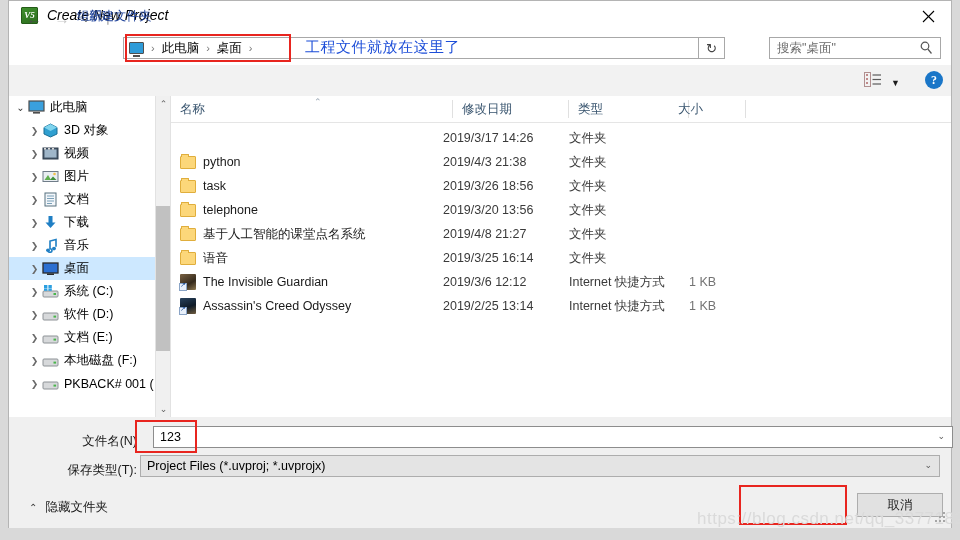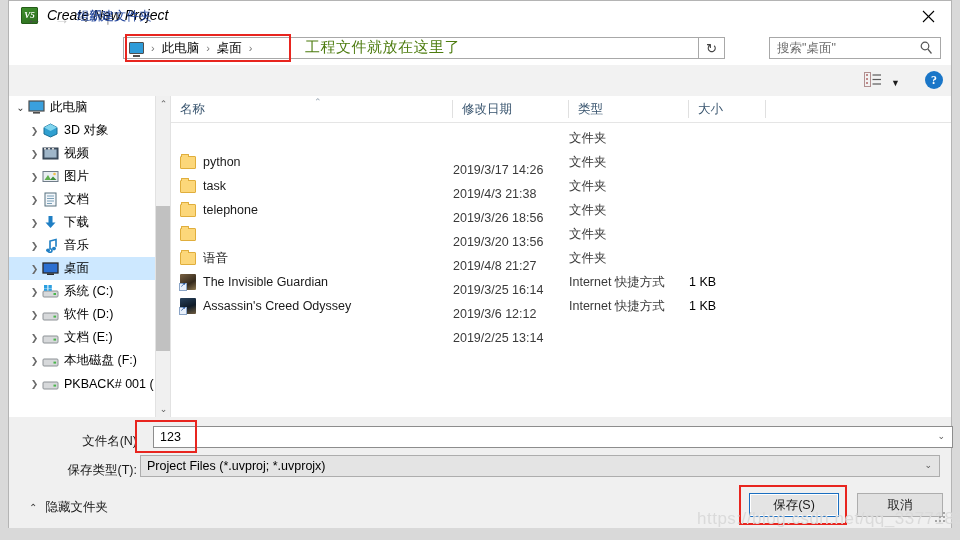--- a/index.html
+++ b/index.html
@@ -55,21 +55,21 @@
   .crumb-monitor::after{
     content:"";position:absolute;left:3px;top:12px;width:7px;height:2px;background:#4f4f4f;
   }
   .crumb-sep{color:#767676;font-size:11px;margin:0 7px;}
   .crumb-text{font-size:12.5px;color:#000;}
   .crumb-red{
     position:absolute;left:116px;top:33px;width:166px;height:28px;
     border:2px solid #e8251f;box-sizing:border-box;pointer-events:none;
   }
   .annotation{
-    position:absolute;left:296px;top:37px;font-size:15px;color:#4d7c0f;
+    position:absolute;left:296px;top:37px;font-size:15px;color:#1d4ed8;
     letter-spacing:.5px;white-space:nowrap;
   }
   .refresh-btn{
     position:absolute;left:690px;top:36px;width:26px;height:22px;
     background:#fff;border:1px solid #a8a8a8;border-left:none;box-sizing:border-box;
     display:flex;align-items:center;justify-content:center;font-size:13px;color:#444;
   }
   .searchbox{
     position:absolute;left:760px;top:36px;width:172px;height:22px;
     background:#fff;border:1px solid #a8a8a8;box-sizing:border-box;
@@ -109,23 +109,23 @@
   
   .filepane{position:absolute;left:162px;top:0;width:780px;height:321px;background:#fff;}
   .colhead{position:absolute;left:0;top:0;width:780px;height:26px;border-bottom:1px solid #e5e5e5;}
   .col{position:absolute;top:0;height:26px;display:flex;align-items:center;font-size:12.5px;color:#38546e;}
   .col span{margin-left:9px;}
   .col .divider{position:absolute;right:0;top:4px;width:1px;height:18px;background:#e0e0e0;}
   .sortmark{position:absolute;left:143px;top:1px;font-size:9px;color:#9aa7b4;}
   .row{position:absolute;left:0;width:780px;height:24px;font-size:12.5px;color:#1a1a1a;}
   .cell{position:absolute;top:0;height:24px;display:flex;align-items:center;white-space:nowrap;}
   .cell.name{left:9px;}
-  .cell.date{left:282px;color:#3a3a3a;margin-top:32px;}
+  .cell.date{left:272px;color:#3a3a3a;}
   .cell.type{left:398px;color:#3a3a3a;}
-  .cell.size{left:518px;color:#000000;}
+  .cell.size{left:518px;color:#737373;}
   .folder-icon{
     position:relative;width:16px;height:13px;margin-right:7px;flex:0 0 16px;
     background:#fcd77a;border:1px solid #e0ae3c;box-sizing:border-box;border-radius:1px;
   }
   .folder-icon::before{
     content:"";position:absolute;left:0;top:-3px;width:8px;height:3px;
     background:#fcd77a;border:1px solid #e0ae3c;border-bottom:none;box-sizing:border-box;border-radius:1px 1px 0 0;
   }
   .sc-icon{position:relative;width:16px;height:16px;margin-right:7px;flex:0 0 16px;}
   .sc-icon .art{position:absolute;inset:0;border-radius:1px;}
@@ -372,21 +372,21 @@
           <div class="sortmark">⌃</div>
         </div>
         <div class="col" style="left:398px;width:120px;">
           <span>类型</span>
           <div class="divider"></div>
         </div>
         <div class="col" style="left:282px;width:116px;">
           <span>修改日期</span>
           <div class="divider"></div>
         </div>
-        <div class="col" style="left:518px;width:77px;">
+        <div class="col" style="left:498px;width:77px;">
           <span>大小</span>
           <div class="divider"></div>
         </div>
       </div>
       <div id="file-rows">
           <div class="row" style="top: 30px;">
             <div class="cell date">2019/3/17 14:26</div>
             <div class="cell type">文件夹</div>
             <div class="cell size"></div>
           </div>
@@ -413,20 +413,21 @@
               <span class="folder-icon"></span>
               <span>telephone</span>
             </div>
             <div class="cell date">2019/3/20 13:56</div>
             <div class="cell type">文件夹</div>
             <div class="cell size"></div>
           </div>
           <div class="row" style="top: 126px;">
             <div class="cell name">
               <span class="folder-icon"></span>
+              <span>基于人工智能的课堂点名系统</span>
             </div>
             <div class="cell date">2019/4/8 21:27</div>
             <div class="cell type">文件夹</div>
             <div class="cell size"></div>
           </div>
           <div class="row" style="top: 150px;">
             <div class="cell name">
               <span class="folder-icon"></span>
               <span>语音</span>
             </div>
@@ -475,21 +476,20 @@
   <div class="combo combo-type">
     <span class="val">Project Files (*.uvproj; *.uvprojx)</span>
     <span class="dd">⌄</span>
   </div>
 
   <div class="hide-folders">
     <span class="chev">⌃</span>
     <span>隐藏文件夹</span>
   </div>
 
-  <div class="btn btn-save">保存(S)</div>
   <div class="save-red"></div>
   <div class="btn btn-cancel">取消</div>
 
   <div class="watermark">https://blog.csdn.net/qq_33771824</div>
 
   <div class="grip">
     <i style="right:0;bottom:0;"></i>
       <i style="right:4px;bottom:0;"></i>
       <i style="right:8px;bottom:0;"></i>
     <i style="right:0;bottom:4px;"></i>

